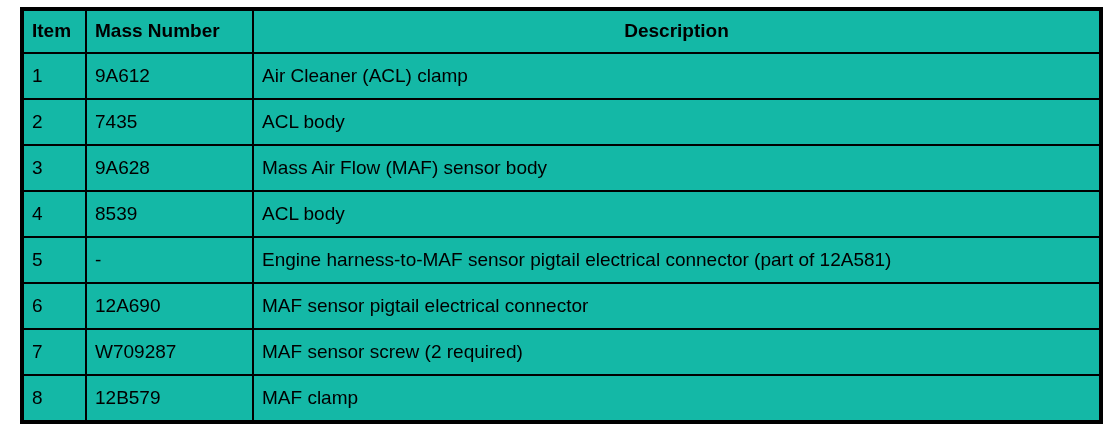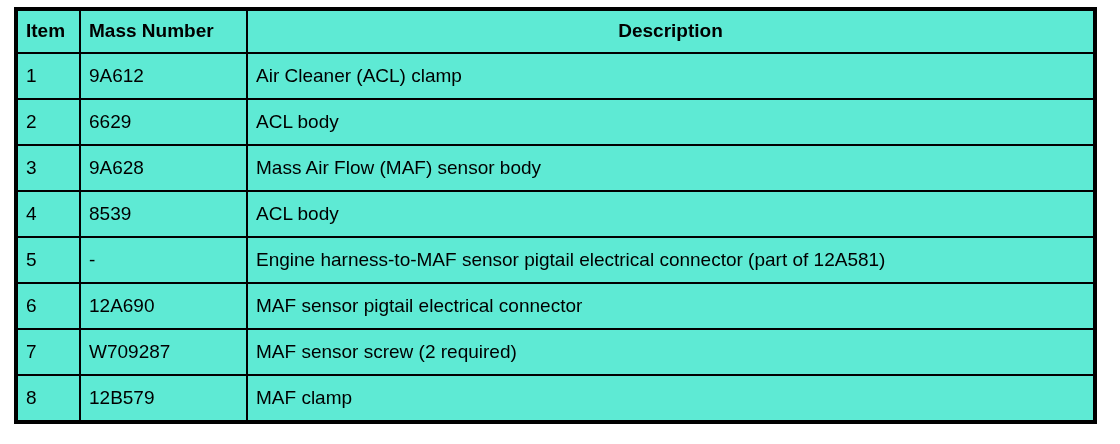--- a/index.html
+++ b/index.html
@@ -12,25 +12,25 @@
   }
   .page {
     position: relative;
     width: 1120px;
     height: 444px;
     background: #ffffff;
     overflow: hidden;
   }
   table.parts-table {
     position: absolute;
-    left: 14px;
+    left: 20px;
     top: 7px;
     width: 1083px;
     border-collapse: collapse;
-    background: #5eead4;
+    background: #14b8a6;
     table-layout: fixed;
   }
   table.parts-table, table.parts-table tr, table.parts-table th, table.parts-table td {
     border: 2px solid #000000;
   }
   table.parts-table {
     border: 4px solid #000000;
   }
   th, td {
     color: #000000;
@@ -77,21 +77,21 @@
       </tr>
     </thead>
     <tbody id="parts-tbody">
         <tr>
           <td>1</td>
           <td>9A612</td>
           <td>Air Cleaner (ACL) clamp</td>
         </tr>
         <tr>
           <td>2</td>
-          <td>6629</td>
+          <td>7435</td>
           <td>ACL body</td>
         </tr>
         <tr>
           <td>3</td>
           <td>9A628</td>
           <td>Mass Air Flow (MAF) sensor body</td>
         </tr>
         <tr>
           <td>4</td>
           <td>8539</td>

